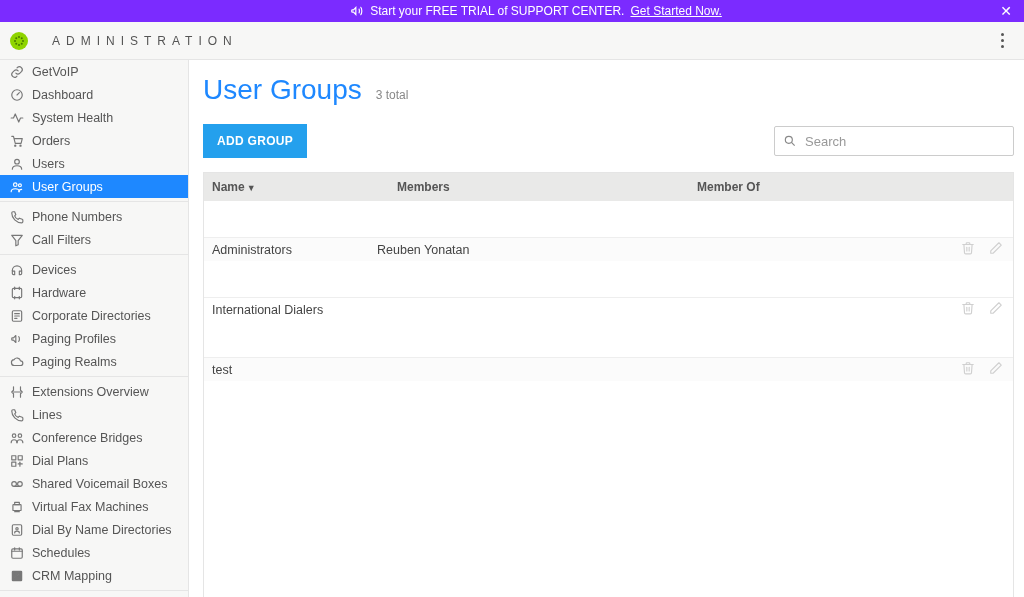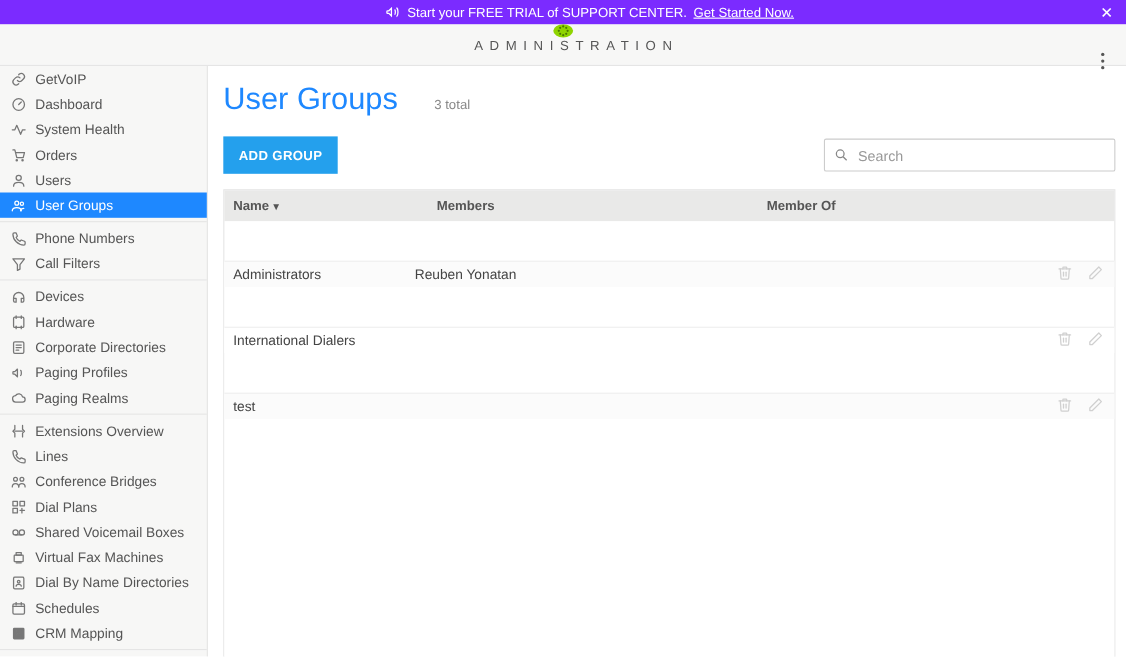--- a/index.html
+++ b/index.html
@@ -7,21 +7,21 @@
   body { display: flex; flex-direction: column; background: #fff; }
 
   
   .banner { background: #7b2bff; color: #fff; height: 22px; display: flex; align-items: center; justify-content: center; font-size: 12px; position: relative; padding-left: 48px; }
   .banner .msg { display: flex; align-items: center; gap: 6px; }
   .banner .msg a { color: #fff; text-decoration: underline; }
   .banner .close { position: absolute; right: 12px; top: 3px; font-size: 14px; cursor: pointer; }
   .megaphone { display:inline-flex; }
 
   
-  .header { background: #f7f7f6; height: 38px; display: flex; align-items: center; padding: 0 10px; border-bottom: 1px solid #e5e5e5; flex-direction: column; }
+  .header { background: #f7f7f6; height: 38px; display: flex; align-items: center; padding: 0 10px; border-bottom: 1px solid #e5e5e5; }
   .header .logo { width: 18px; height: 18px; background: #8fd400; border-radius: 50%; display:flex; align-items:center; justify-content:center; }
   .header .logo svg { display:block; }
   .header .title { margin-left: 24px; letter-spacing: 6px; font-size: 12px; color: #555; }
   .header .kebab { margin-left: auto; width: 24px; height: 24px; display:flex; flex-direction:column; align-items:center; justify-content:center; gap:3px; cursor:pointer;}
   .header .kebab span { width:3px; height:3px; background:#555; border-radius:50%; }
 
   
   .body-row { flex:1; display:flex; overflow:hidden; }
 
   
@@ -34,24 +34,24 @@
   .sb-item .ico { width:18px; display:flex; align-items:center; justify-content:center; color:#777; }
   .sb-item .lbl { margin-left:6px; }
   .sb-item.active { background:#1e88ff; color:#fff; }
   .sb-item.active .ico { color:#fff; }
   .sb-sep { height:1px; background:#e5e5e5; margin:3px 0; }
 
   
   .main { flex:1; padding: 14px 10px 10px 14px; display:flex; flex-direction:column; }
   .page-title-row { display:flex; align-items:baseline; gap:14px; }
   .page-title { font-size:28px; font-weight:300; color:#1e88ff; }
-  .page-subtitle { font-size:12px; color:#888;margin-left:19px; }
+  .page-subtitle { font-size:12px; color:#888; }
   .action-row { margin-top:18px; display:flex; align-items:center; }
   .btn-primary { background:#24a0ed; color:#fff; border:none; padding:10px 14px; font-size:12px; font-weight:600; letter-spacing:.3px; cursor:pointer; }
-  .search-wrap { margin-left:auto; border:1px solid #ccc; height:30px; width:265px; display:flex; align-items:center; padding:0 8px; border-radius:2px; }
+  .search-wrap { margin-left:auto; border:1px solid #ccc; height:30px; width:240px; display:flex; align-items:center; padding:0 8px; border-radius:2px; }
   .search-wrap .sico { color:#888; display:flex; }
   .search-wrap input { border:none; outline:none; flex:1; margin-left:8px; font-size:13px; color:#444; }
   .search-wrap input::placeholder { color:#999; }
 
   
   .table { margin-top:14px; border:1px solid #e5e5e5; }
   .thead { background:#e9e9e8; display:flex; height:28px; align-items:center; font-size:12px; color:#555; font-weight:600;gap:20px; }
   .th { padding:0 8px; }
   .col-name { width:165px; }
   .col-members { width:280px; }

